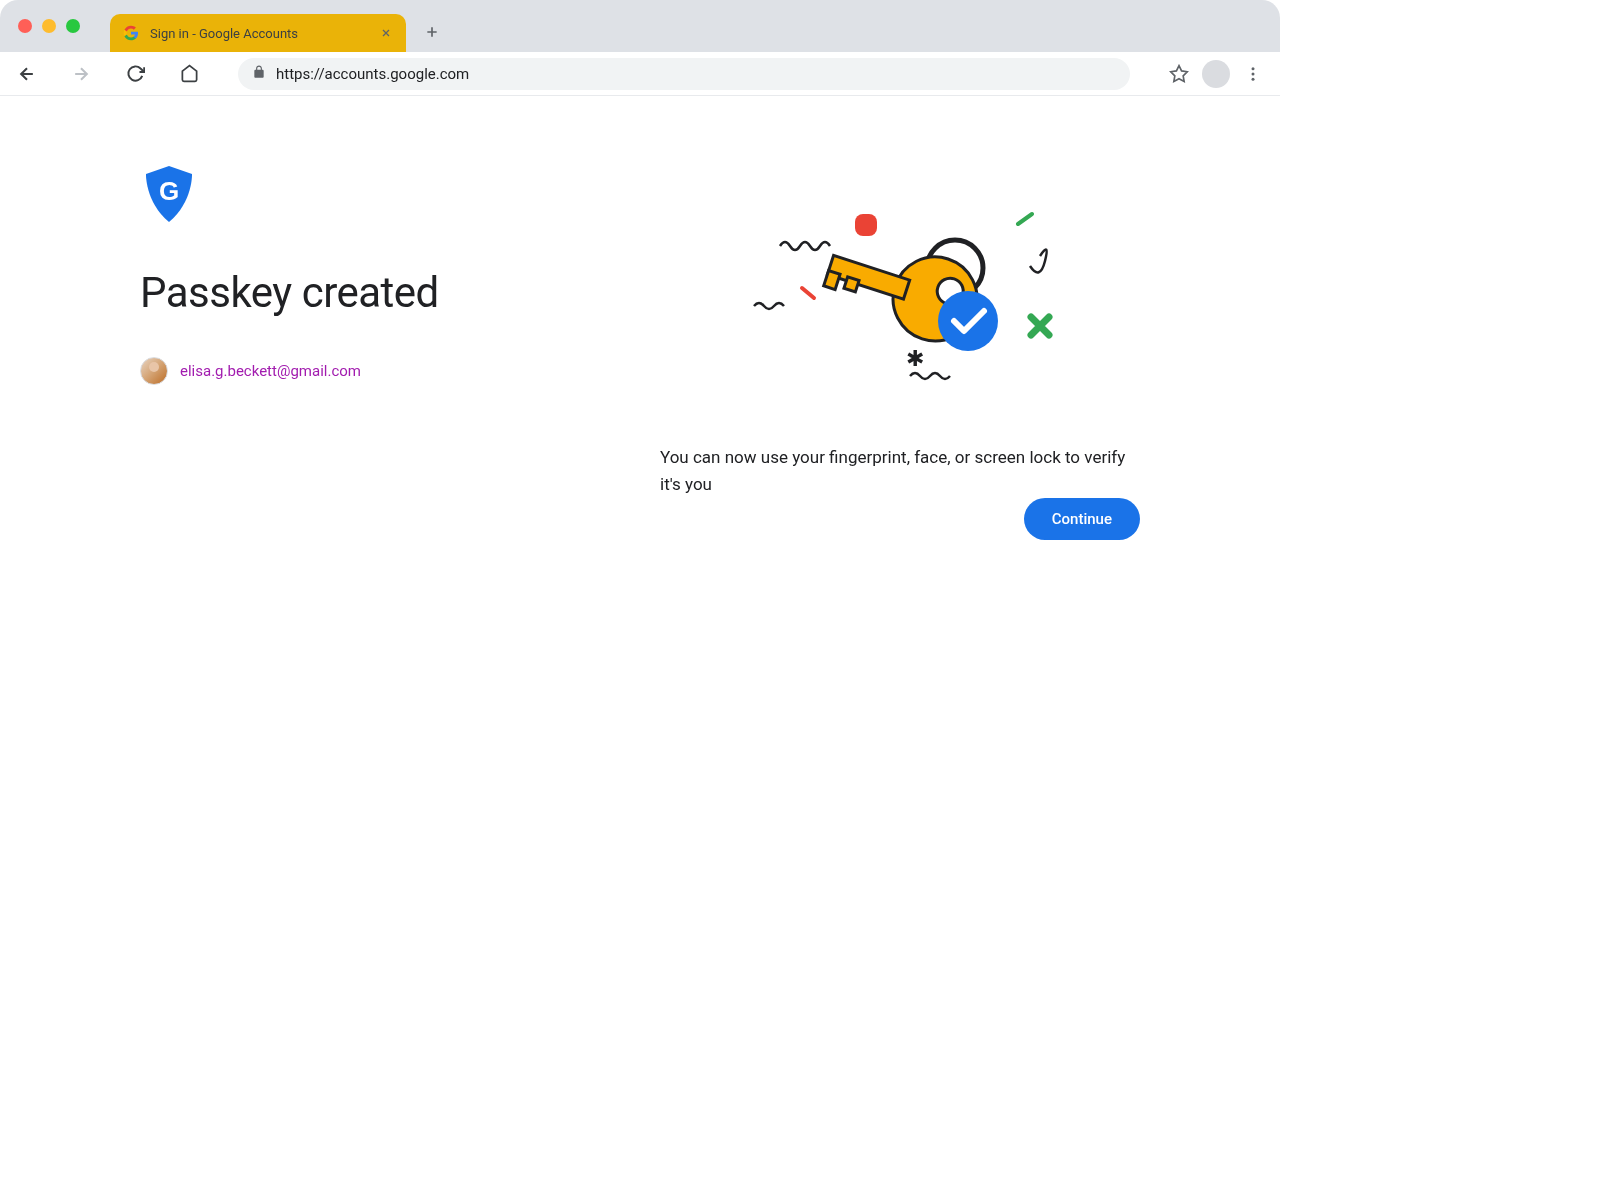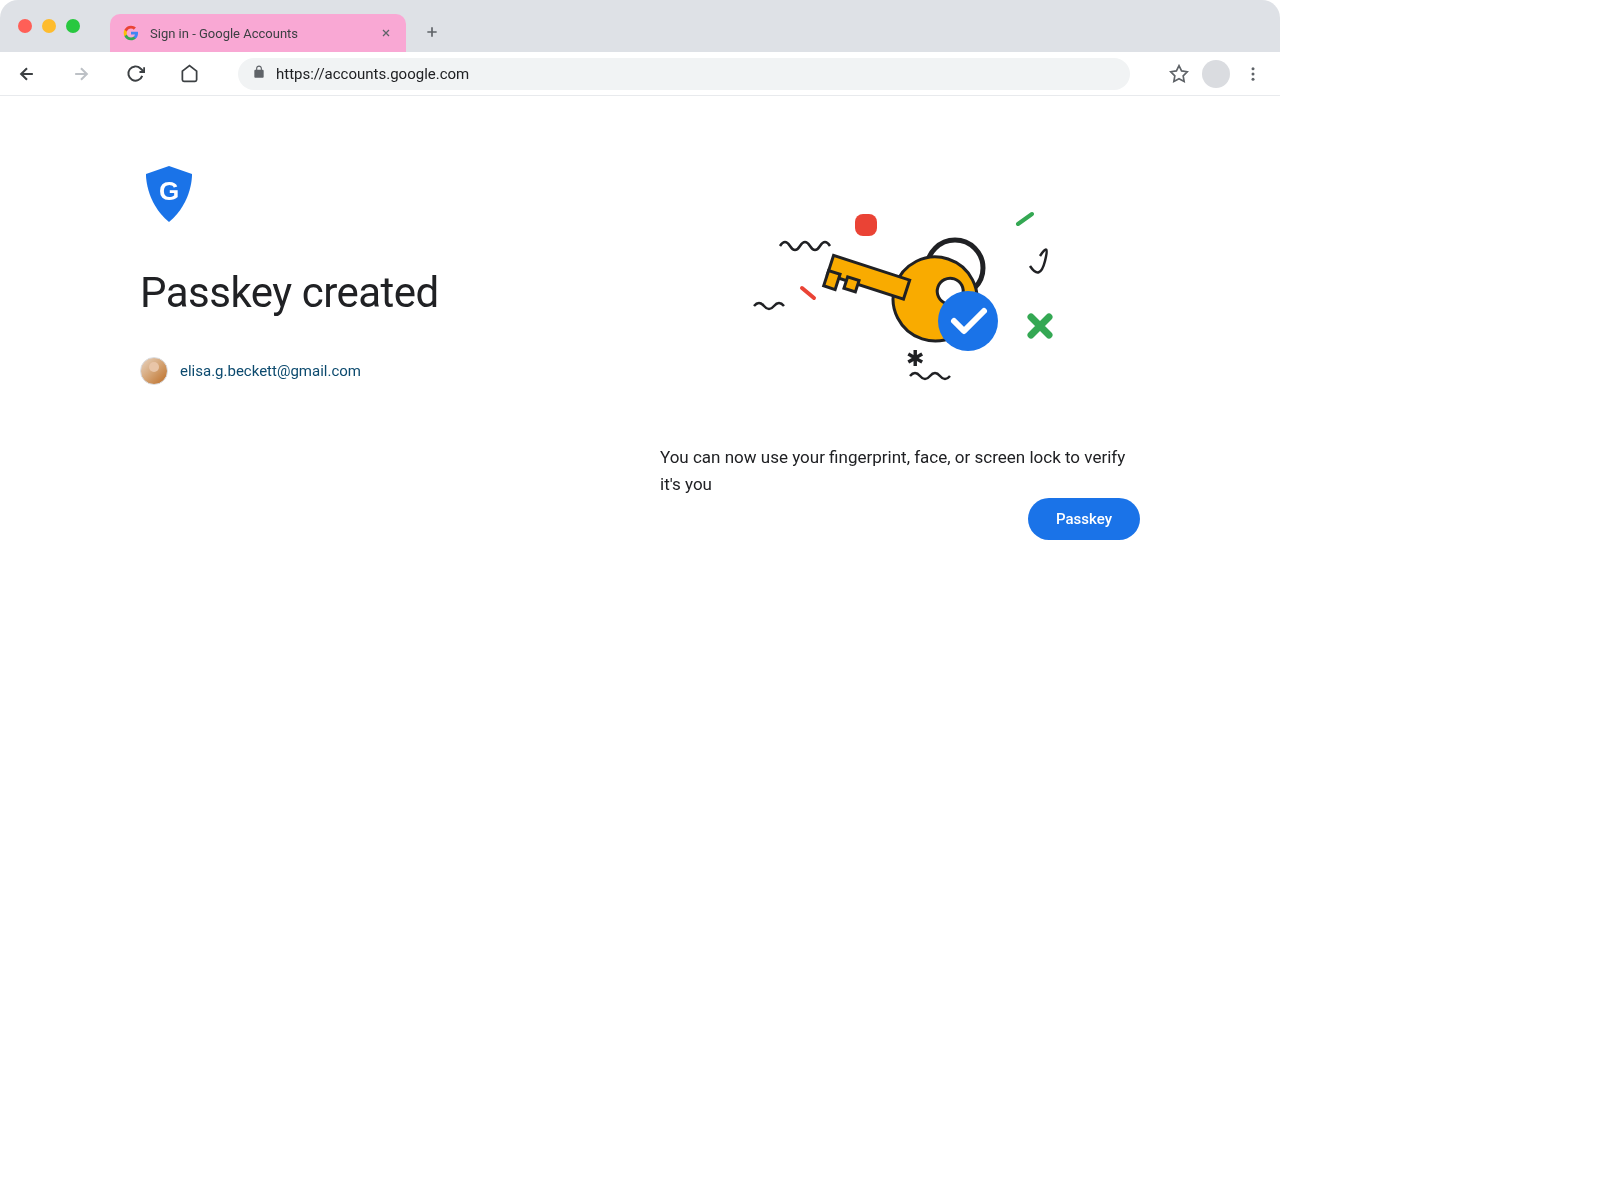--- a/index.html
+++ b/index.html
@@ -28,21 +28,21 @@
       gap: 10px;
       margin-right: 30px;
     }
     .traffic-light {
       width: 14px; height: 14px; border-radius: 50%;
     }
     .tl-red { background: #ff5f57; }
     .tl-yellow { background: #febc2e; }
     .tl-green { background: #28c840; }
     .tab {
-      background: #f9a8d4;
+      background: #eab308;
       height: 38px;
       width: 296px;
       border-radius: 10px 10px 0 0;
       display: flex;
       align-items: center;
       padding: 0 12px;
       gap: 10px;
       position: relative;
       top: 7px;
     }
@@ -155,21 +155,21 @@
       content: '';
       position: absolute;
       top: 4px; left: 50%;
       transform: translateX(-50%);
       width: 10px; height: 10px;
       background: #e8c5a8;
       border-radius: 50%;
     }
     .account-email {
       font-size: 15px;
-      color: #0c4a6e;
+      color: #a21caf;
     }
     .illustration {
       width: 380px;
       height: 220px;
       margin: 0 auto 28px;
       position: relative;
     }
     .description {
       font-size: 17px;
       color: #202124;
@@ -312,17 +312,17 @@
             <rect x="-10" y="6" width="12" height="16" fill="#f9ab00" stroke="#202124" stroke-width="3"></rect>
             <rect x="10" y="6" width="12" height="12" fill="#f9ab00" stroke="#202124" stroke-width="3"></rect>
           </g>
 
           <circle cx="258" cy="125" r="30" fill="#1a73e8"></circle>
           <path d="M244 125 l10 10 l20 -20" stroke="#fff" stroke-width="6" fill="none" stroke-linecap="round" stroke-linejoin="round"></path>
         </svg>
       </div>
       <p class="description">You can now use your fingerprint, face, or screen lock to verify it's you</p>
       <div class="button-row">
-        <button class="continue-btn">Passkey</button>
+        <button class="continue-btn">Continue</button>
       </div>
     </div>
   </div>
 </div>
 
 </body></html>

